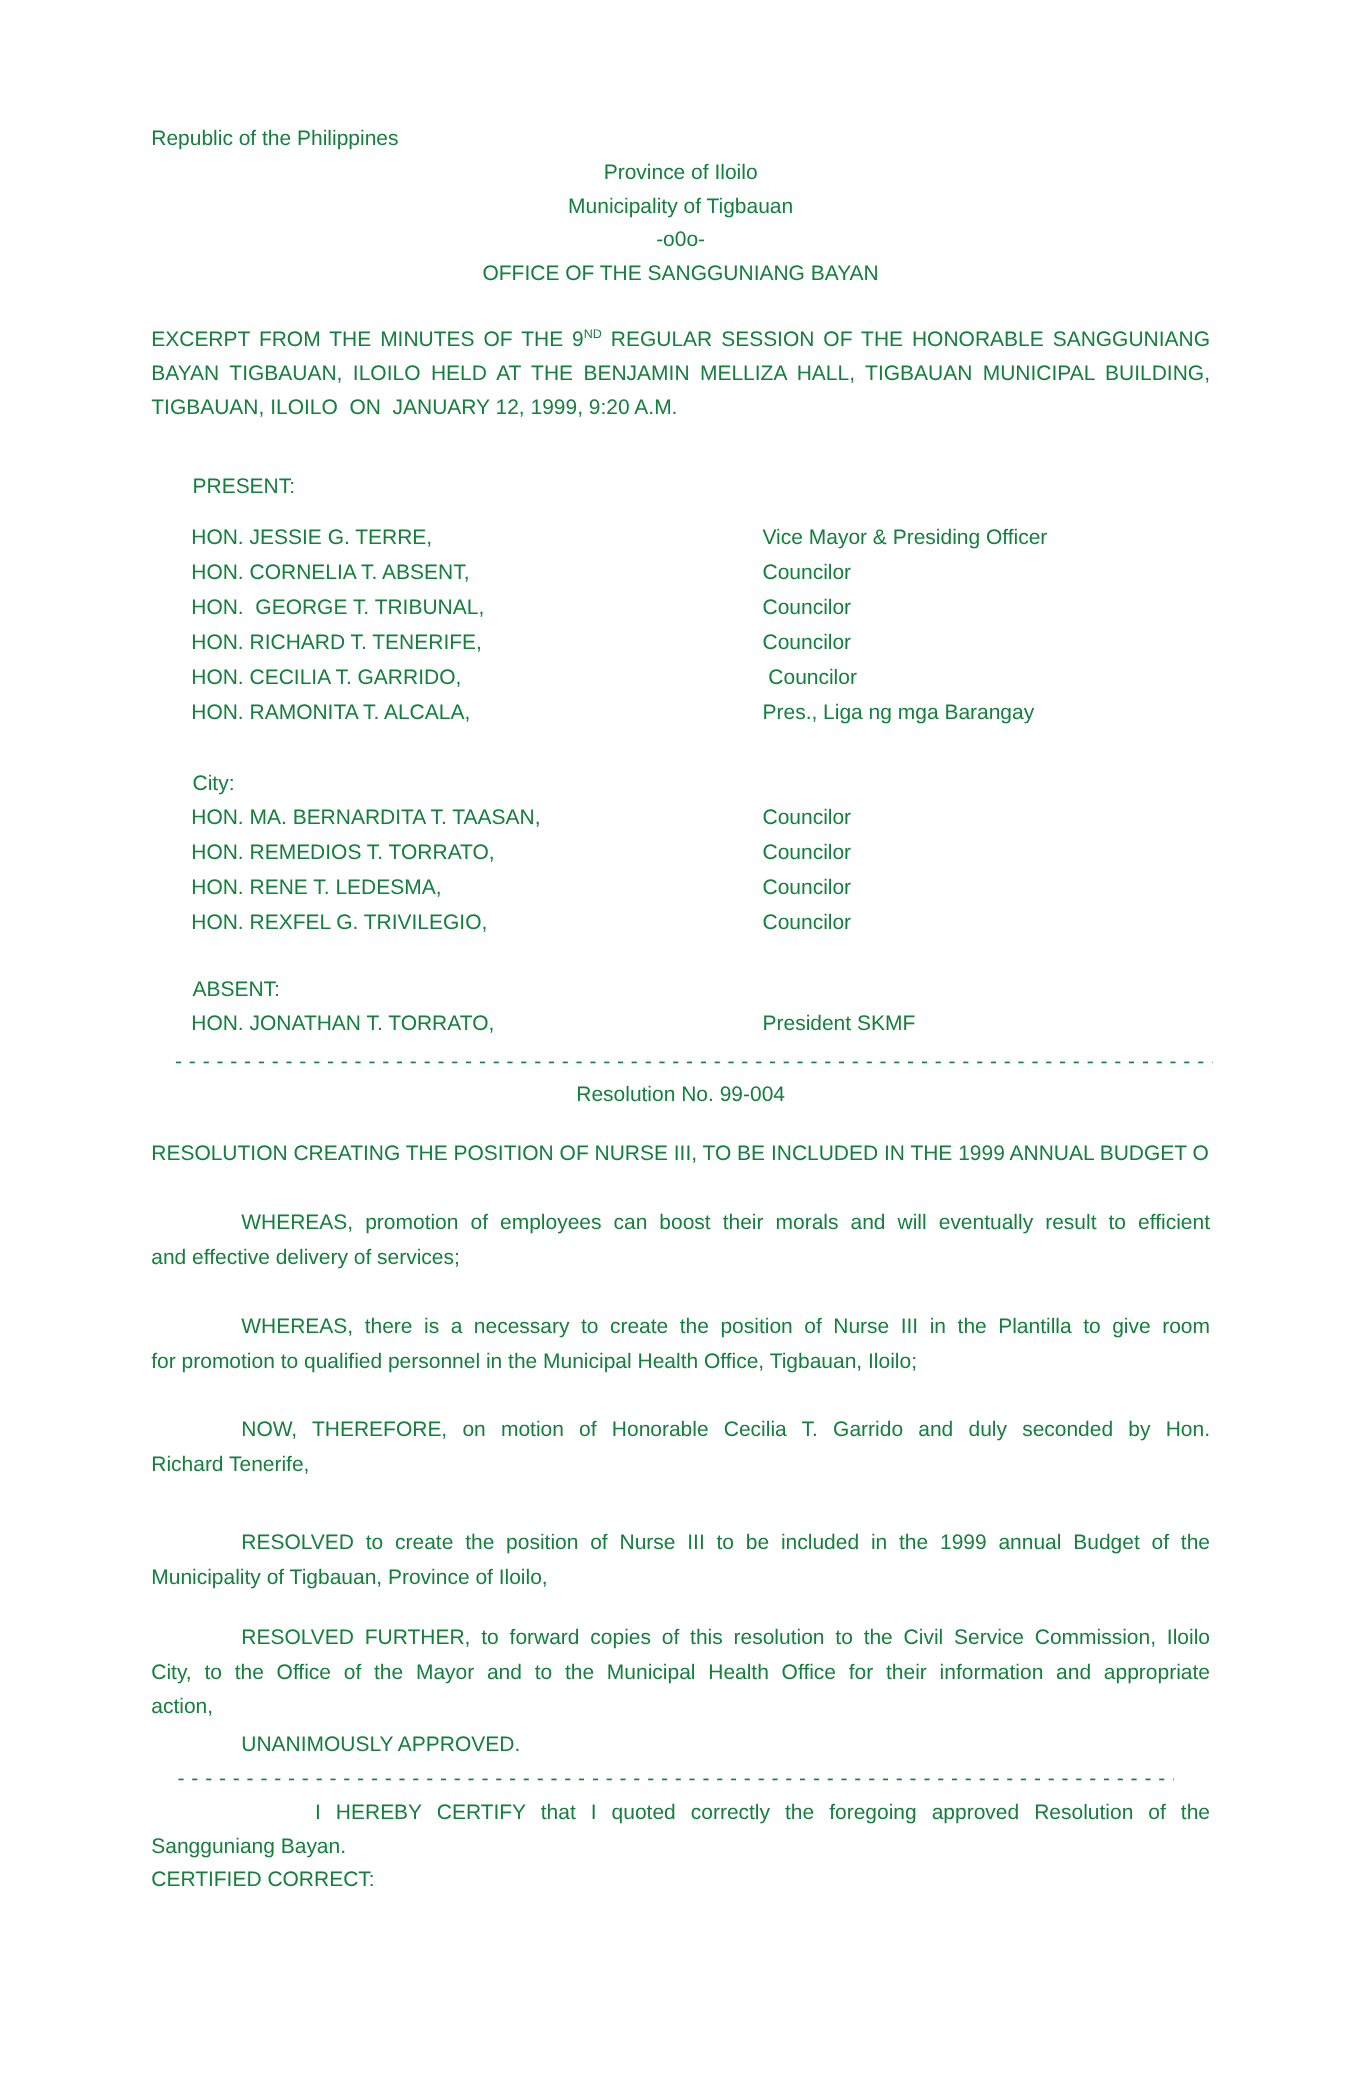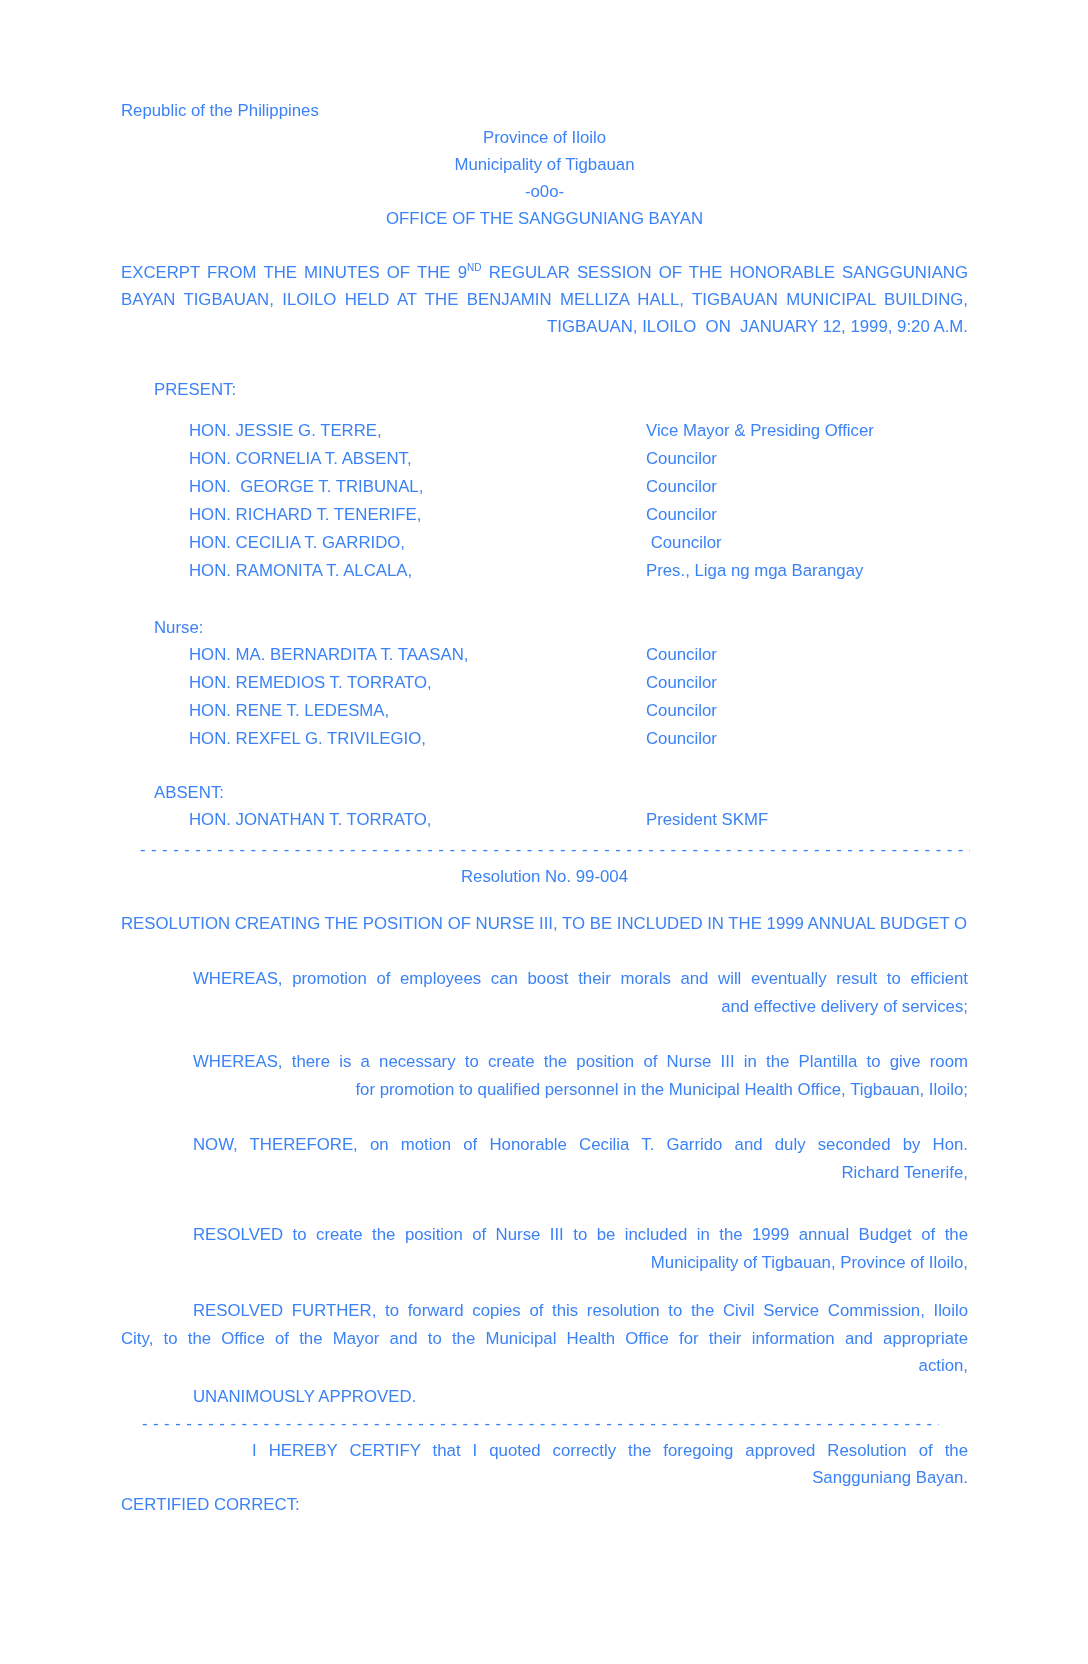--- a/index.html
+++ b/index.html
@@ -2,55 +2,55 @@
 <html><head>
 <meta charset="utf-8">
 <style>
   html,body { margin:0; padding:0; background:#9a9a9a; }
   .page {
     position: relative;
     width: 1088px;
     height: 1664px;
     margin: 0 auto;
     background: #ffffff;
-    color: #3b82f6;
+    color: #15803d;
     font-family: "Liberation Sans", "DejaVu Sans", sans-serif;
     font-size: 16.8px;
     line-height: 27px;
     box-sizing: border-box;
     padding: 97px 120px 0 121px;
     overflow: hidden;
   }
   .line { line-height: 27px; }
   .center { text-align: center; }
   
   .jline {
     text-align: justify;
     text-align-last: justify;
     white-space: nowrap;
     overflow: hidden;
     line-height: 27px;
   }
   .lline {
-    text-align: right;
+    text-align: left;
     white-space: pre;
     overflow: hidden;
     line-height: 27px;
   }
   .para { margin-top: 28px; }
   .para .jline, .para .lline { line-height: 27.5px; }
   .indent { text-indent: 72px; }
   .indent-lg { text-indent: 131px; }
   sup.ord { font-size: 10px; vertical-align: 7px; letter-spacing: 0; }
 
   .section-heading { padding-left: 33px; line-height: 27px; }
 
   .members { margin-top: 14px; }
   .member-row { display: flex; line-height: 28px; }
-  .member-name { margin-left: 68px; width: 457px; white-space: pre; overflow: hidden; }
+  .member-name { margin-left: 32px; width: 457px; white-space: pre; overflow: hidden; }
   .member-title { flex: 1; white-space: pre; overflow: hidden; }
 
   .sep {
     white-space: pre;
     overflow: hidden;
     line-height: 27px;
     letter-spacing: 0.4px;
   }
   .sep1 { margin-left: 19px; width: 830px; margin-top: 2px; }
   .sep2 { margin-left: 21px; width: 797px; }
@@ -104,21 +104,21 @@
     <div class="member-row">
       <div class="member-name">HON. CECILIA T. GARRIDO,</div>
       <div class="member-title"> Councilor</div>
     </div>
     <div class="member-row">
       <div class="member-name">HON. RAMONITA T. ALCALA,</div>
       <div class="member-title">Pres., Liga ng mga Barangay</div>
     </div>
   </div>
 
-  <div class="section-heading mt-late">Nurse:</div>
+  <div class="section-heading mt-late">City:</div>
   <div>
     <div class="member-row">
       <div class="member-name">HON. MA. BERNARDITA T. TAASAN,</div>
       <div class="member-title">Councilor</div>
     </div>
     <div class="member-row">
       <div class="member-name">HON. REMEDIOS T. TORRATO,</div>
       <div class="member-title">Councilor</div>
     </div>
     <div class="member-row">

